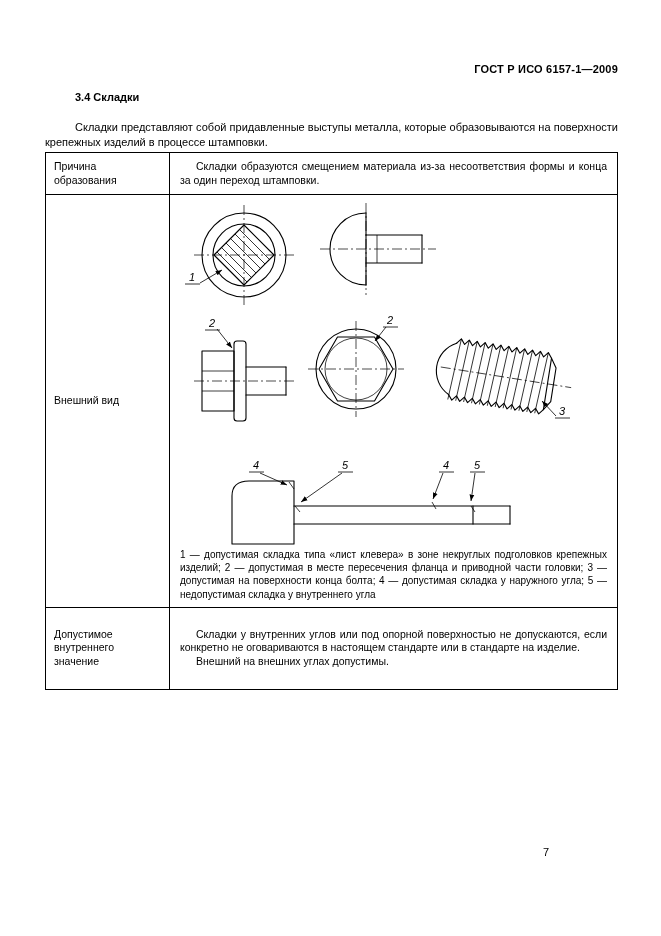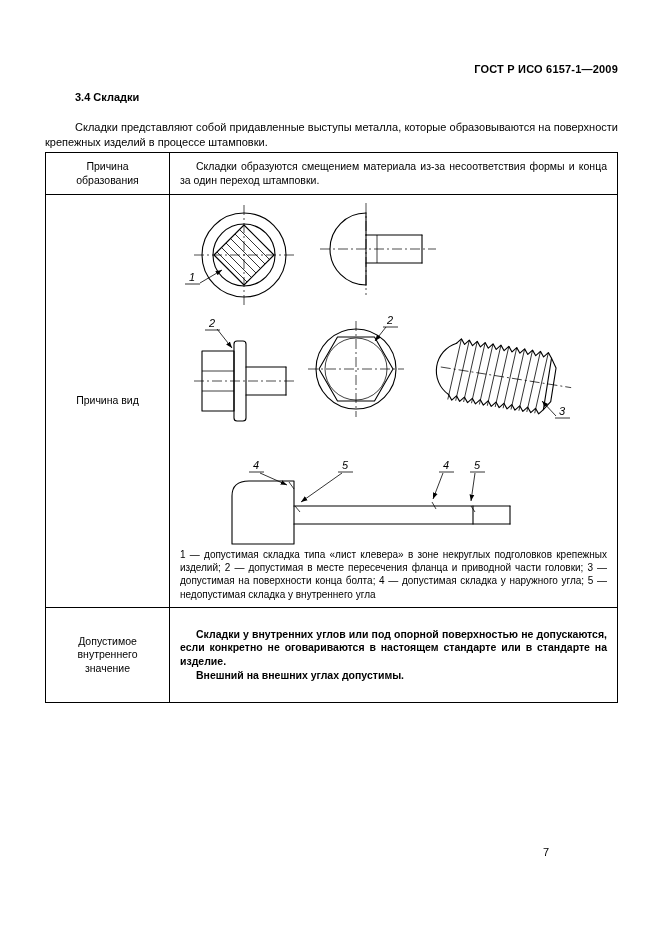--- a/index.html
+++ b/index.html
@@ -26,34 +26,34 @@
   }
 
   table.main-table {
     position:absolute; top:152px; left:45px; width:573px;
     border-collapse:collapse; table-layout:fixed;
   }
   table.main-table td {
     border:1px solid #000; font-size:10.5px; vertical-align:middle;
   }
   .label-cell {
-    width:124px; text-align:center; padding:3px 8px; line-height:1.3;
+    width:124px; padding:3px 8px; line-height:1.3;
   }
   .row-cause td { height:42px; }
   .cause-text { padding:4px 10px; line-height:1.3; text-indent:16px; text-align:justify; }
 
   .appearance-cell { vertical-align:top; padding:2px 4px 6px 4px; height:412px; }
   .appearance-cell svg { display:block; margin:0 auto; }
   .caption {
     font-size:10px; line-height:1.32; text-align:justify;
     margin-top:3px; padding:0 6px;
   }
 
   .row-limit td { height:54px; }
-  .limit-cell { padding:20px 10px; line-height:1.3;font-weight:bold; }
+  .limit-cell { padding:20px 10px; line-height:1.3; }
   .limit-cell p { margin:0; text-indent:16px; text-align:justify; }
 
   .page-number { position:absolute; top:846px; right:76px; font-size:11px; }
 
   
   .ol  { fill:none; stroke:#000; stroke-width:1.1; stroke-linejoin:round; stroke-linecap:round; }
   .th  { fill:none; stroke:#000; stroke-width:.75; }
   .cl  { fill:none; stroke:#000; stroke-width:.7; stroke-dasharray:10 3 2 3; }
   .hx  { stroke:#000; stroke-width:.8; }
   .ld  { fill:none; stroke:#000; stroke-width:.8; }
@@ -72,21 +72,21 @@
   <p class="intro">Складки представляют собой придавленные выступы металла, которые образовываются на поверхности крепежных изделий в процессе штамповки.</p>
 
   <table class="main-table">
     <tbody>
         <tr class="row-cause">
       <td class="label-cell">Причина образования</td>
       <td class="cause-text">Складки образуются смещением материала из-за несоответствия формы и конца за один переход штамповки.</td>
     </tr>
 
     <tr class="row-appearance">
-      <td class="label-cell">Причина вид</td>
+      <td class="label-cell">Внешний вид</td>
       <td class="appearance-cell">
 
         <svg width="445" height="348" viewBox="0 0 445 348">
           <defs>
             <marker id="arr" markerWidth="9" markerHeight="8" refX="8" refY="4" orient="auto">
               <path d="M0,1 L8,4 L0,7 Z" fill="#000"></path>
             </marker>
             <clipPath id="diam">
               <polygon points="70,28 100,58 70,88 40,58"></polygon>
             </clipPath>

